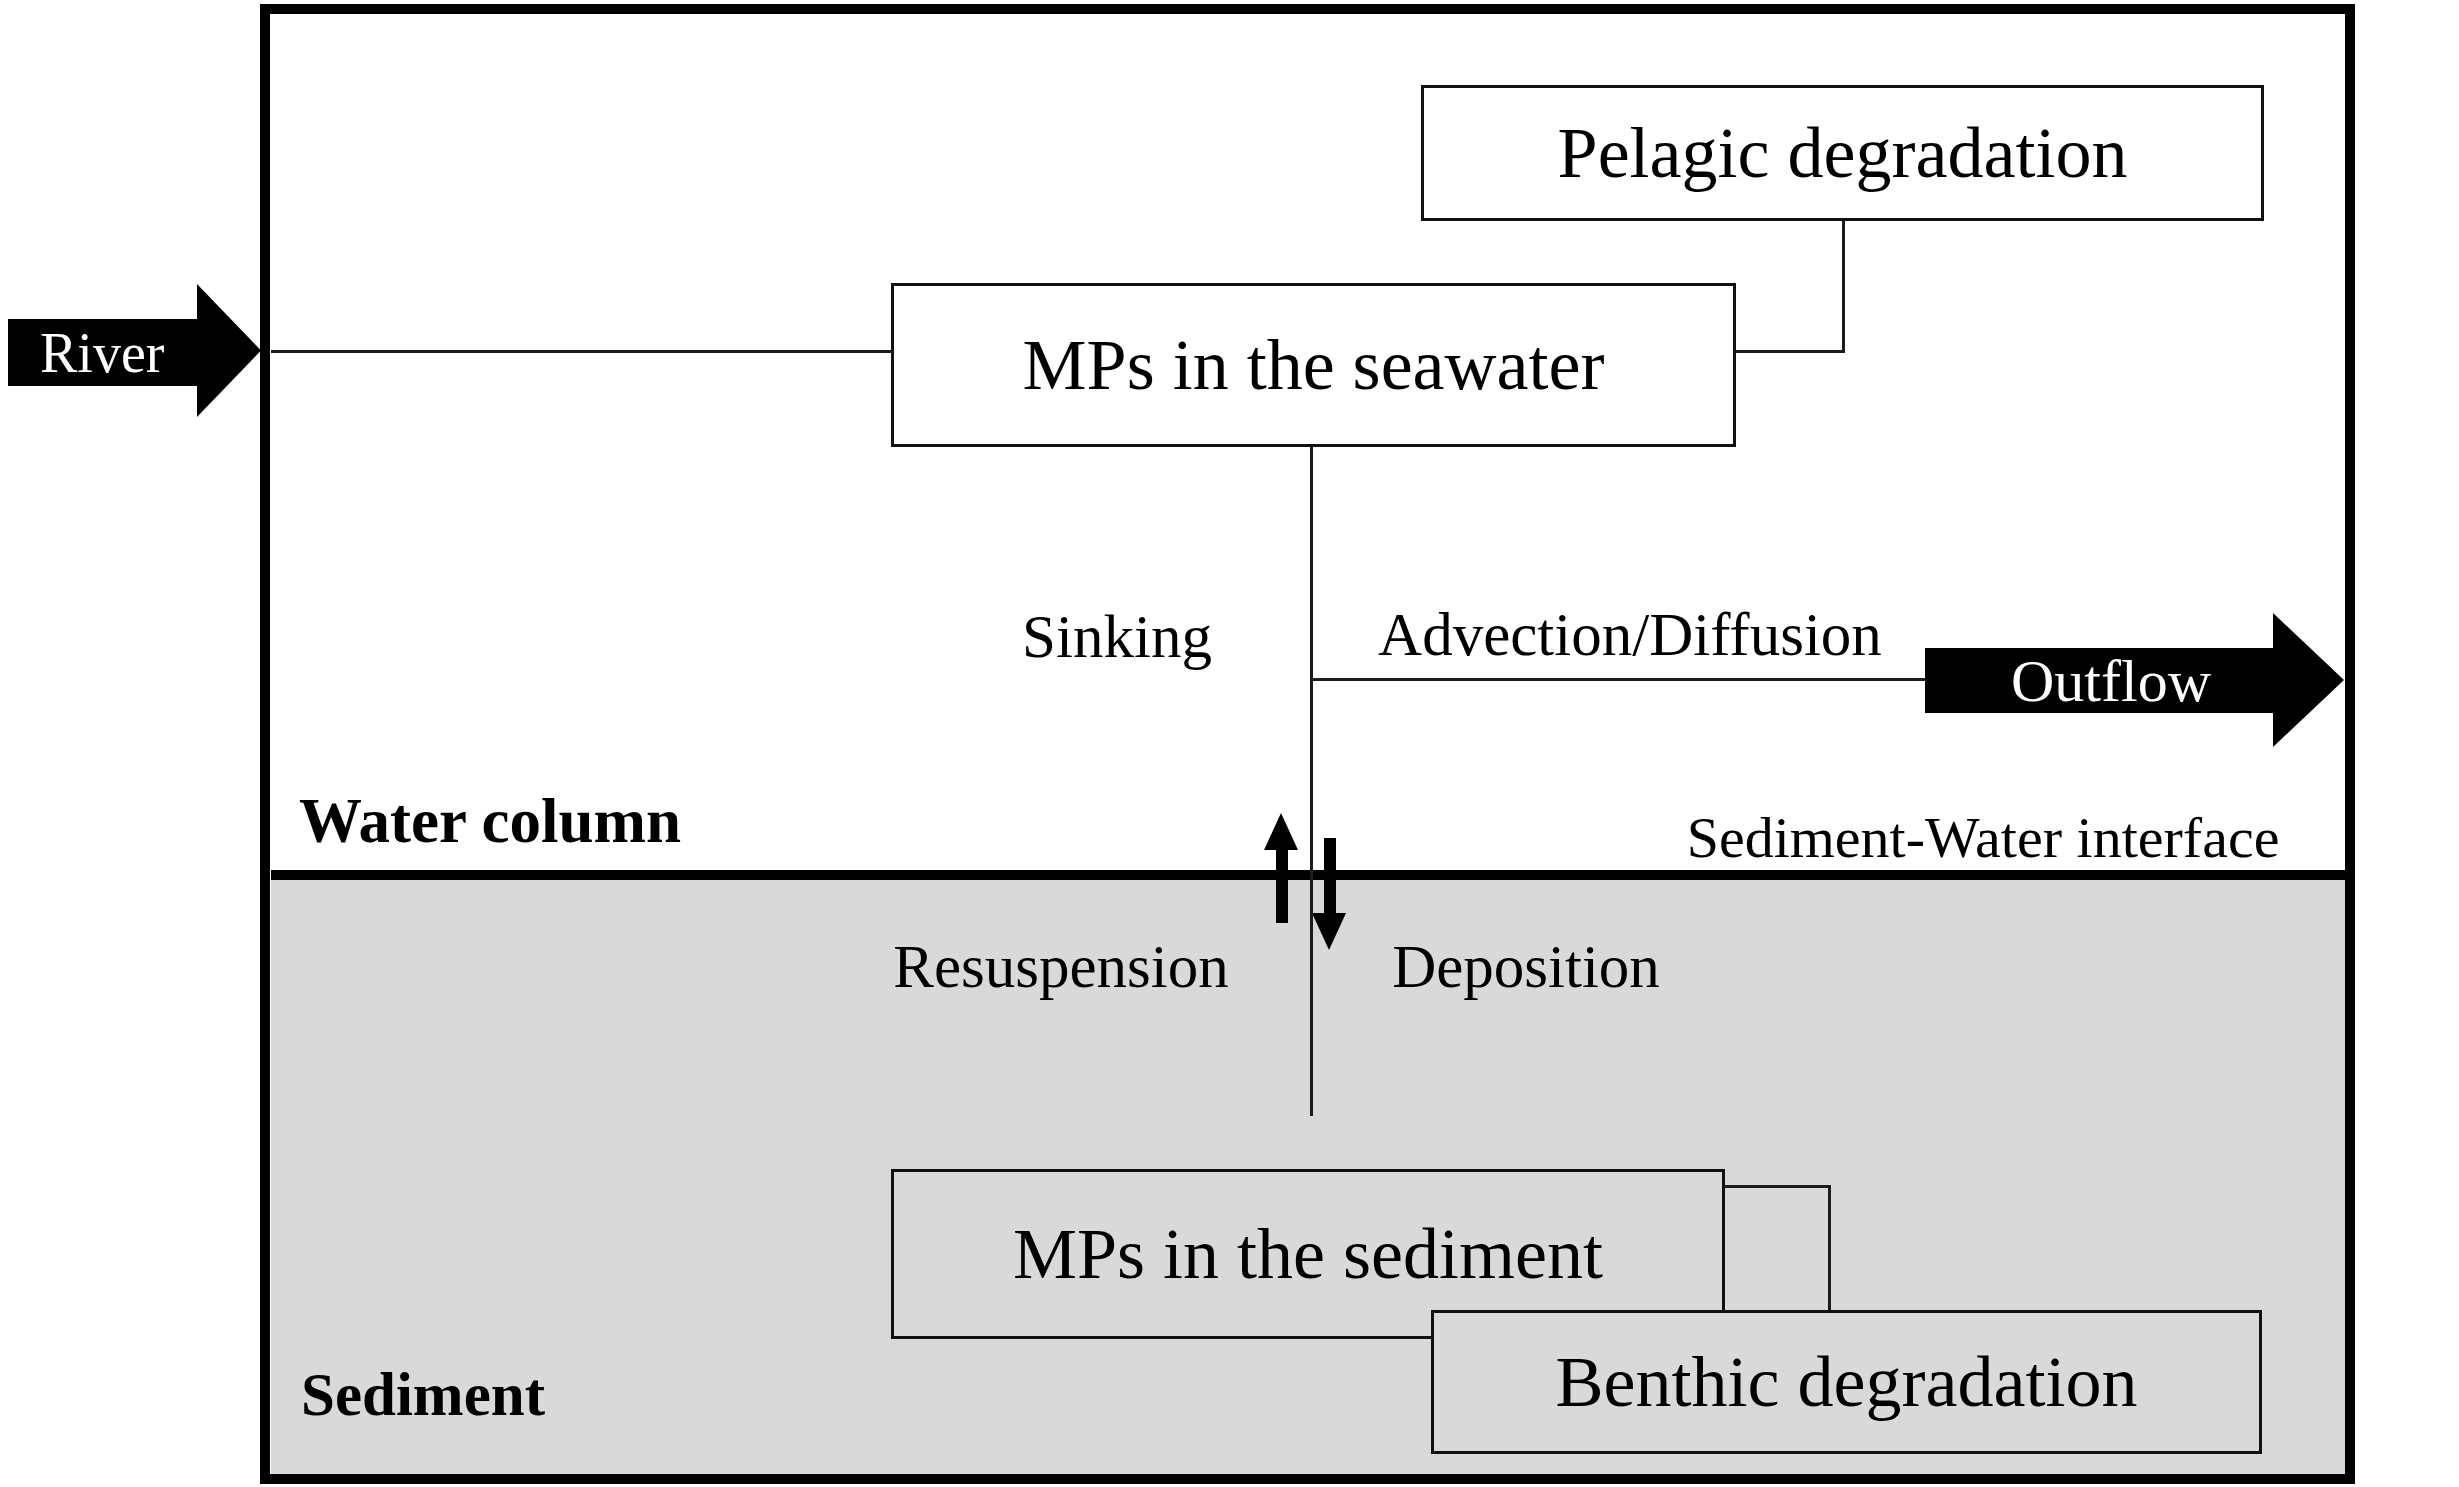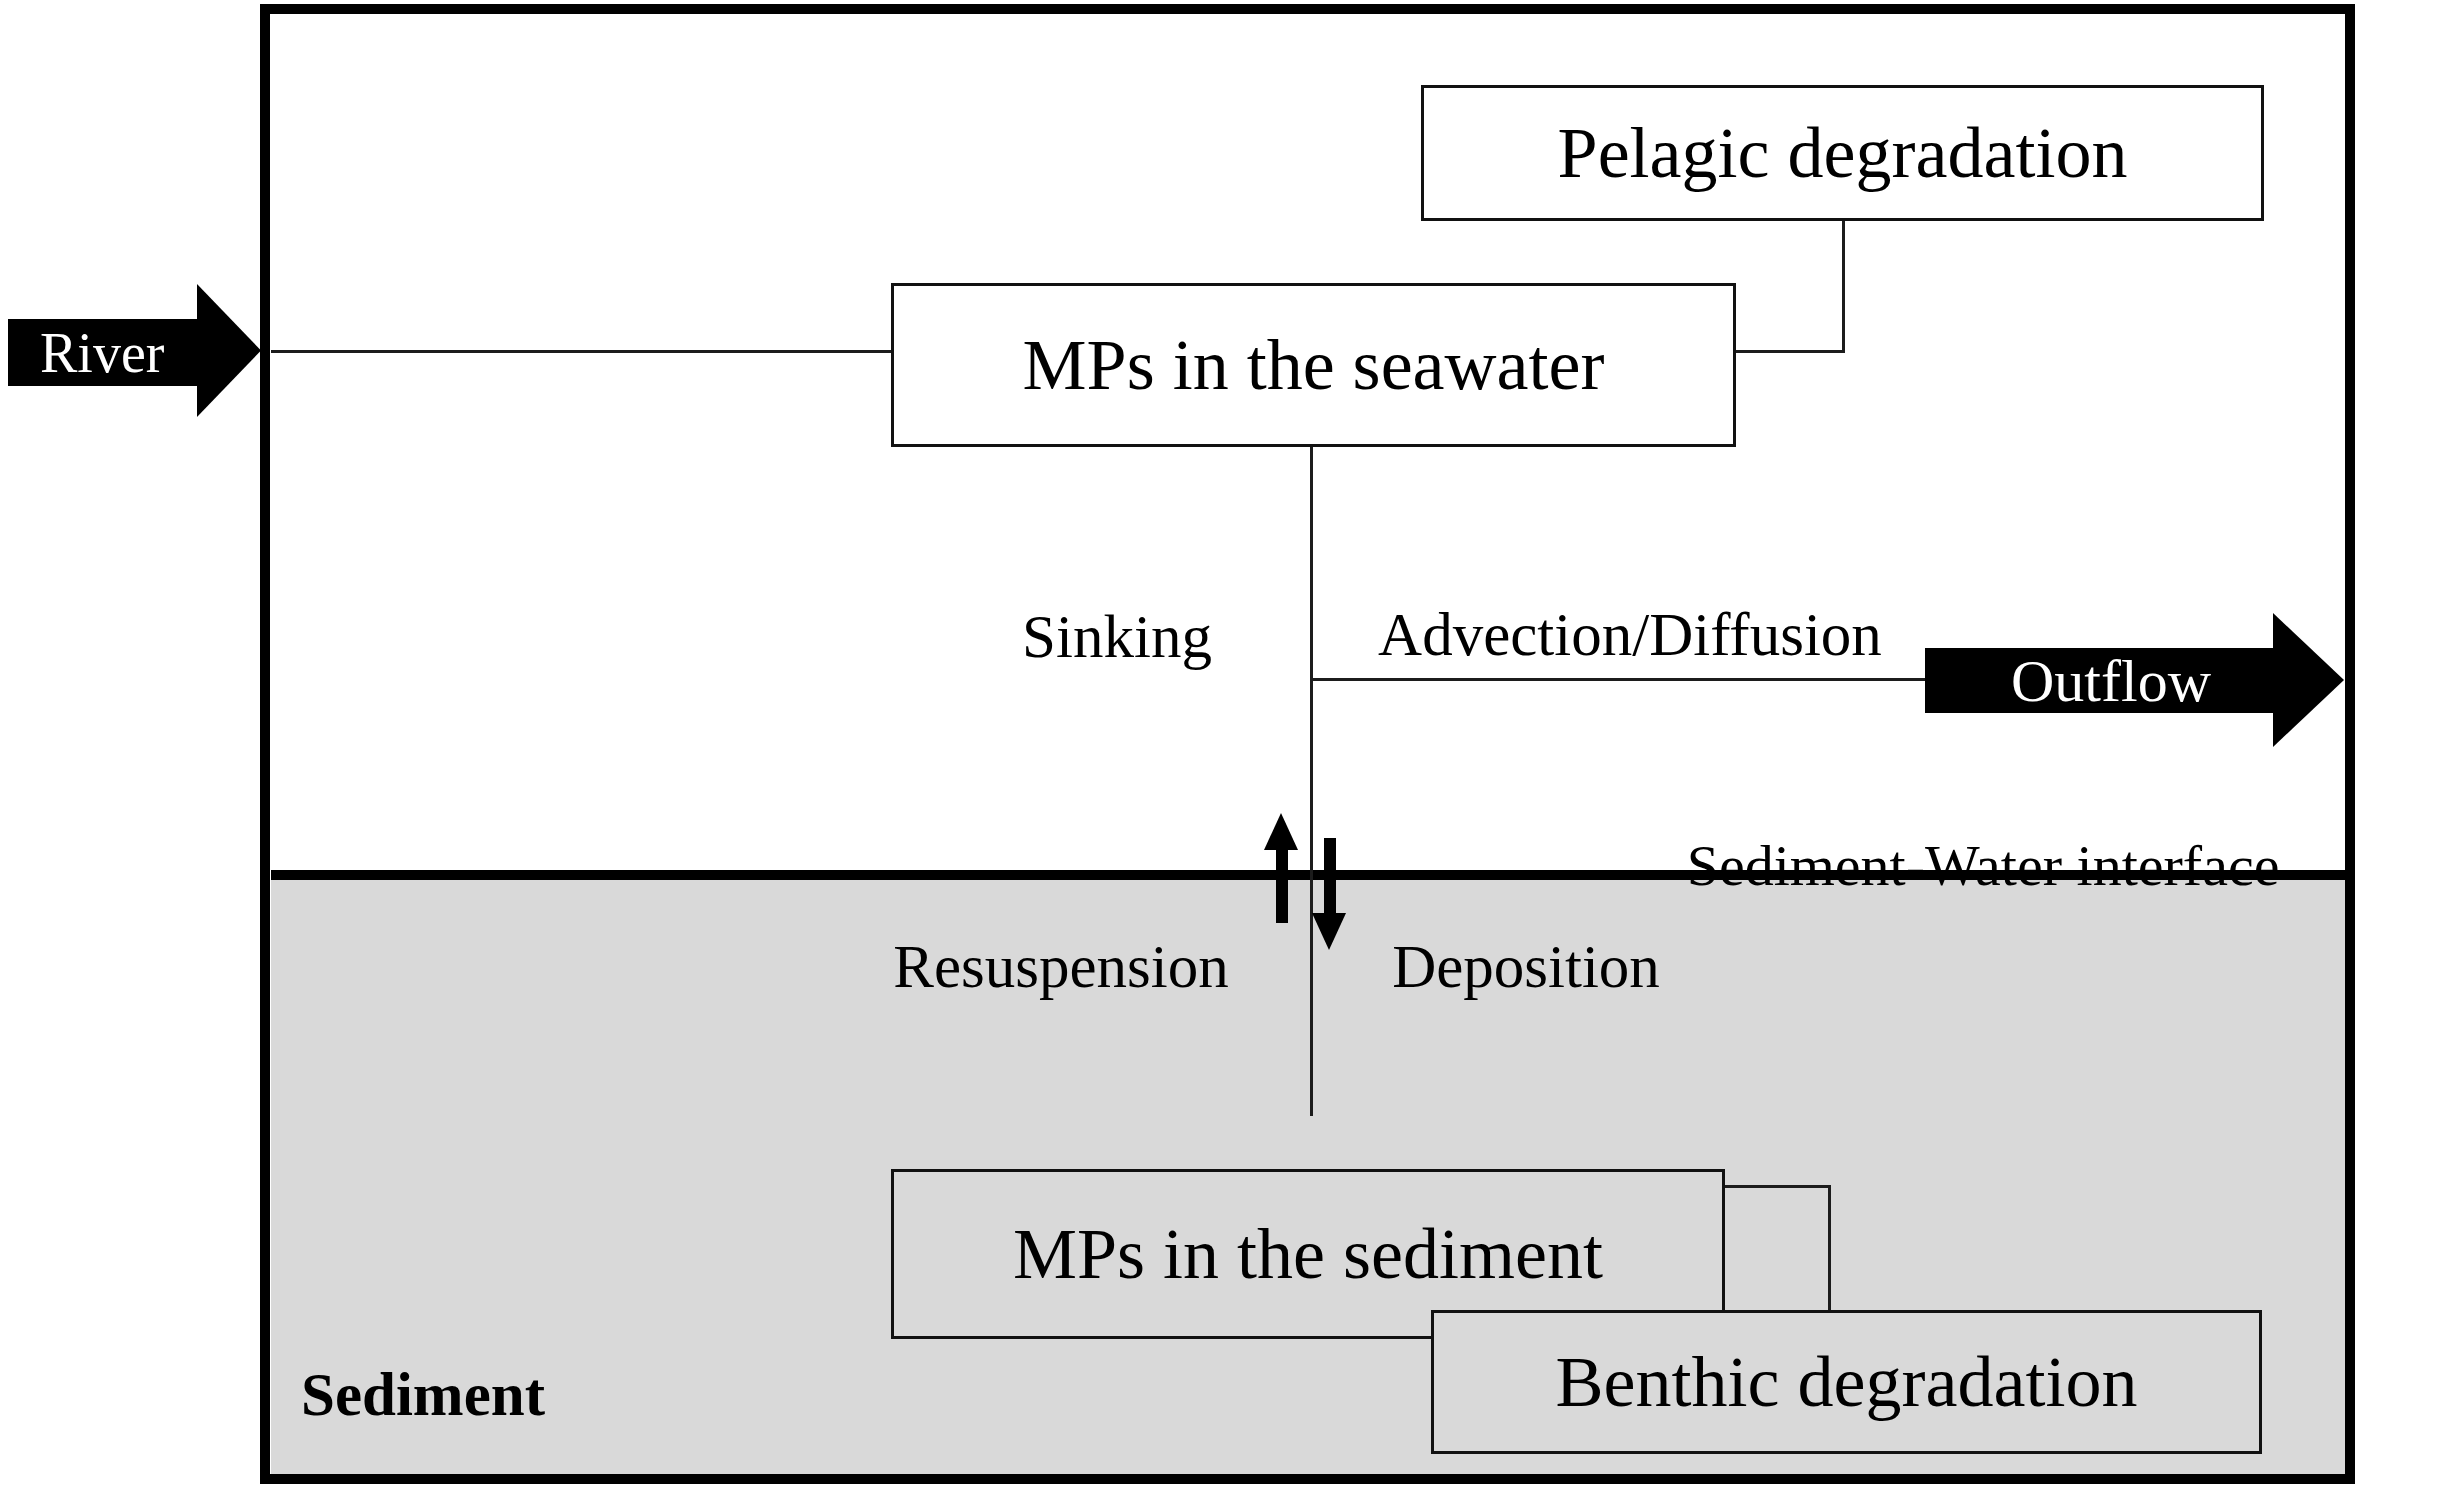--- a/index.html
+++ b/index.html
@@ -112,20 +112,21 @@
   <div class="abs harrow-head" style="left:2273px;top:613px;width:71px;height:134px;"></div>
 
   <div class="abs vhead-up" style="left:1264px;top:813px;"></div>
   <div class="abs vshaft" style="left:1276px;top:847px;width:11.5px;height:76px;"></div>
 
   <div class="abs vshaft" style="left:1324px;top:838px;width:11.5px;height:77px;"></div>
   <div class="abs vhead-down" style="left:1312px;top:913px;"></div>
 
   <div class="abs flabel" style="left:1117px;top:636px;">Sinking</div>
   <div class="abs flabel" style="left:1630px;top:634px;">Advection/Diffusion</div>
-  <div class="abs flabel" style="left:1983px;top:838px;font-size:58px;margin-top:28px;">Sediment-Water interface</div>
+  <div class="abs flabel" style="left:1983px;top:838px;font-size:58px;">Sediment-Water interface</div>
   <div class="abs flabel" style="left:1061px;top:966px;">Resuspension</div>
   <div class="abs flabel" style="left:1526px;top:966px;">Deposition</div>
 
+  <div class="abs rlabel" style="left:299px;top:790px;">Water column</div>
   <div class="abs rlabel" style="left:301px;top:1364px;font-size:61px;text-align:center;">Sediment</div>
 
 </div>
 
 
 </body></html>

